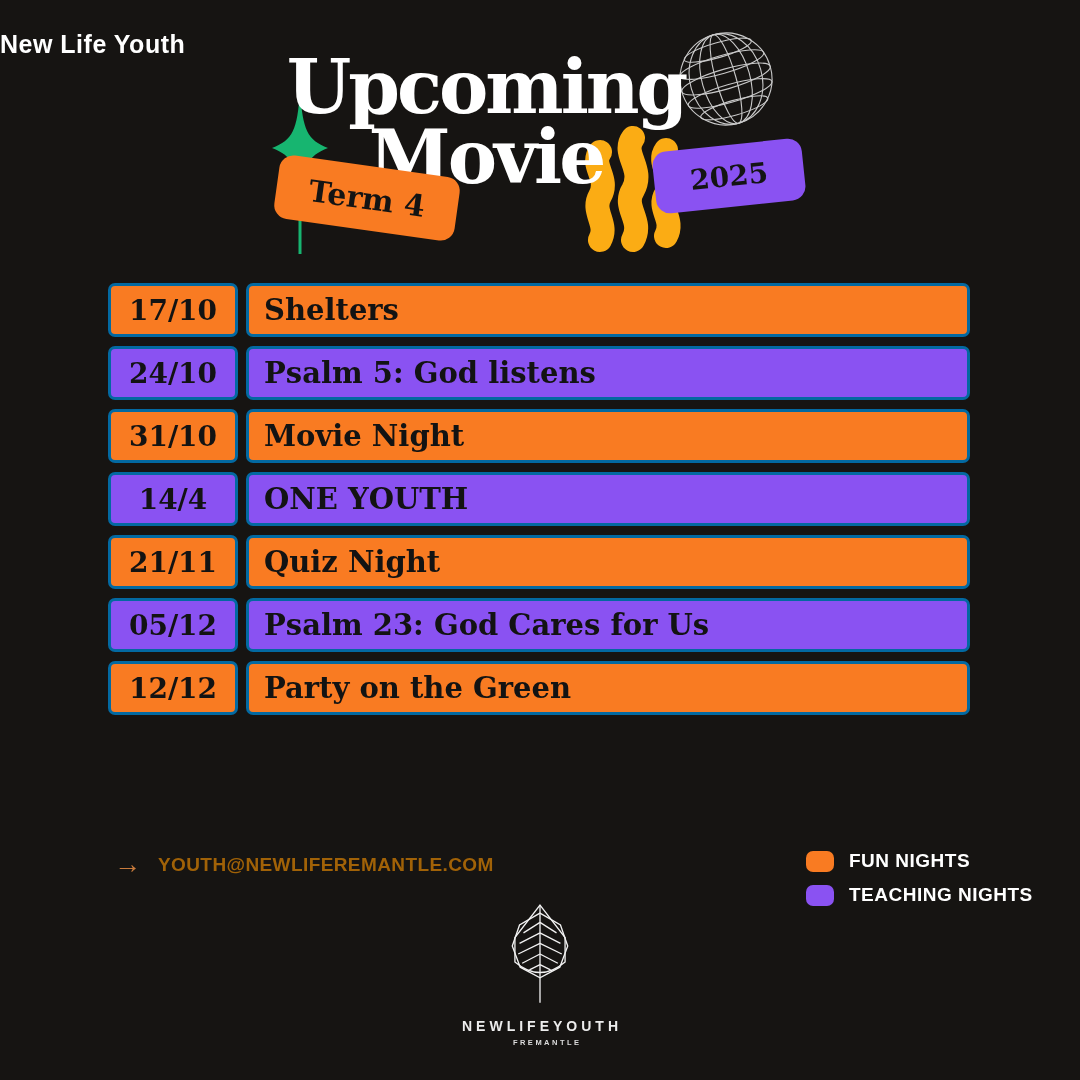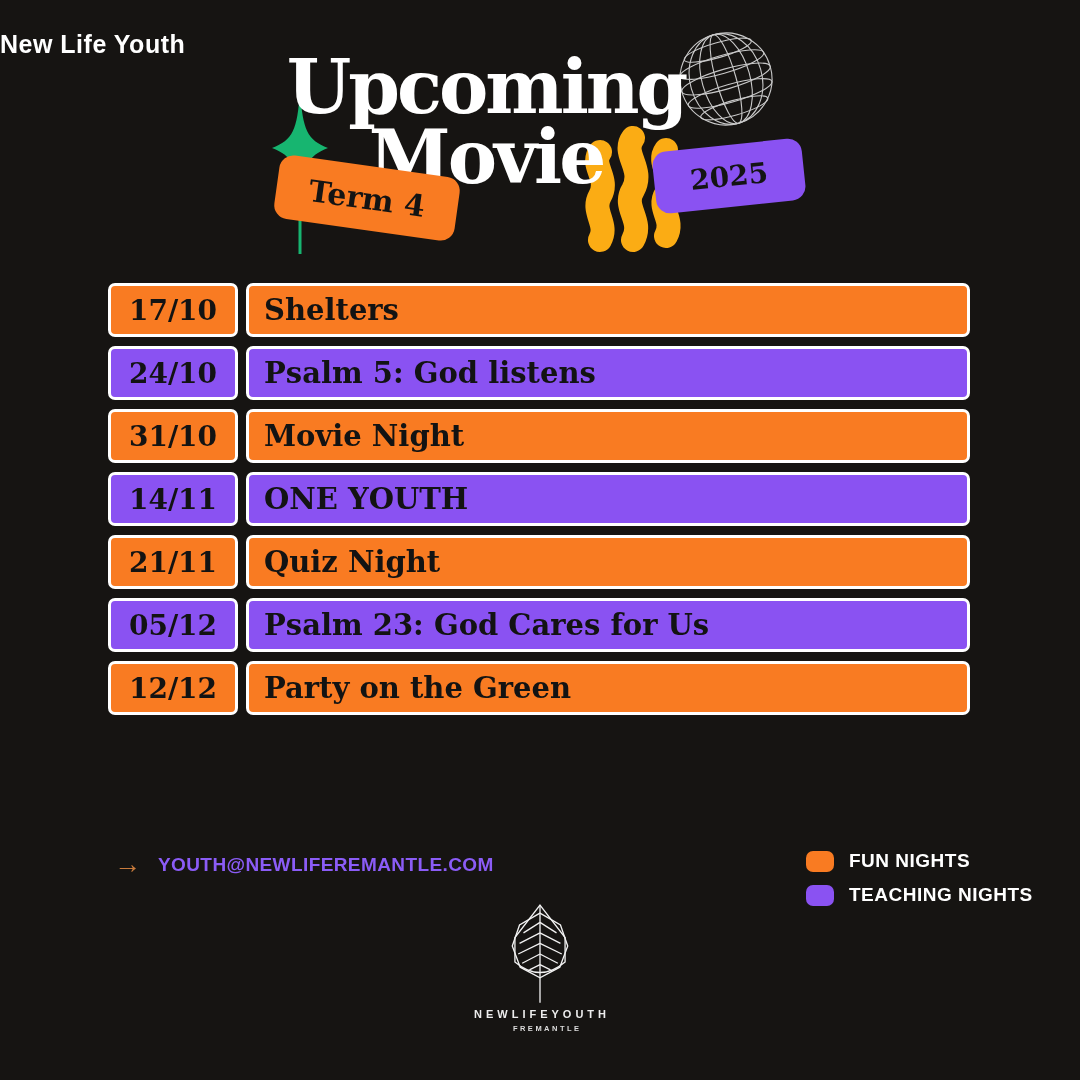--- a/index.html
+++ b/index.html
@@ -39,43 +39,43 @@
     background:var(--teaching,#8A52F2);transform:rotate(-6deg);font-size:28px;
   }
 
   
   .events{top:283px;left:108px;width:862px;z-index:2;}
   .event-row{
     display:flex;height:54px;margin-bottom:9px;
     font-family:"DejaVu Serif",serif;font-weight:700;color:#131313;
   }
   .event-row .cell{
-    border:3px solid #ffffff;border-radius:7px;box-sizing:border-box;
+    border:3px solid #0369a1;border-radius:7px;box-sizing:border-box;
     display:flex;align-items:center;
   }
   .date-cell{width:130px;justify-content:center;font-size:28px;}
   .title-cell{flex:1;margin-left:8px;padding-left:15px;font-size:29px;}
   .event-row.fun .cell{background:var(--fun,#F97B22);}
   .event-row.teaching .cell{background:var(--teaching,#8A52F2);}
 
   
   .email-row{top:851px;left:114px;display:flex;align-items:center;z-index:2;}
   .arrow-glyph{color:#C97B3C;font-size:27px;line-height:1;margin-right:17px;}
-  .email-text{color:#8b5cf6;font-size:19px;font-weight:700;letter-spacing:.4px;}
+  .email-text{color:#a16207;font-size:19px;font-weight:700;letter-spacing:.4px;}
 
   .legend{top:850px;left:806px;z-index:2;}
   .legend-row{display:flex;align-items:flex-end;margin-bottom:12px;}
   .swatch{width:28px;height:21px;border-radius:7px;margin-right:15px;}
   .legend-label{color:#fff;font-size:19px;font-weight:700;letter-spacing:.5px;}
 
   .logo{top:900px;left:0;width:1080px;text-align:center;z-index:2;}
   .logo svg{display:block;margin:0 auto;}
   .logo-name{
-    color:#ededed;font-size:11px;font-weight:700;
-    letter-spacing:4px;text-indent:4px;margin-top:0;
+    color:#ededed;font-size:14px;font-weight:700;
+    letter-spacing:4px;text-indent:4px;margin-top:10px;
   }
   .logo-sub{
     color:#dcdcdc;font-size:7.5px;font-weight:700;
     letter-spacing:2.5px;text-indent:2.5px;margin-top:4px;margin-left:12px;
   }
 </style>
 </head>
 <body style="--bg: #161412; --fun: #F97B22; --teaching: #8A52F2;">
 
 <div class="abs brand">New Life Youth</div>
@@ -132,21 +132,21 @@
     <div class="cell title-cell">Psalm 5: God listens</div>
   </div>
 
   <div class="event-row fun">
     <div class="cell date-cell">31/10</div>
     <div class="cell title-cell">Movie Night</div>
   </div>
 
 
   <div class="event-row teaching">
-    <div class="cell date-cell">14/11</div>
+    <div class="cell date-cell">14/4</div>
     <div class="cell title-cell">ONE YOUTH</div>
   </div>
 
   <div class="event-row fun">
     <div class="cell date-cell">21/11</div>
     <div class="cell title-cell">Quiz Night</div>
   </div>
 
 
   <div class="event-row teaching">

